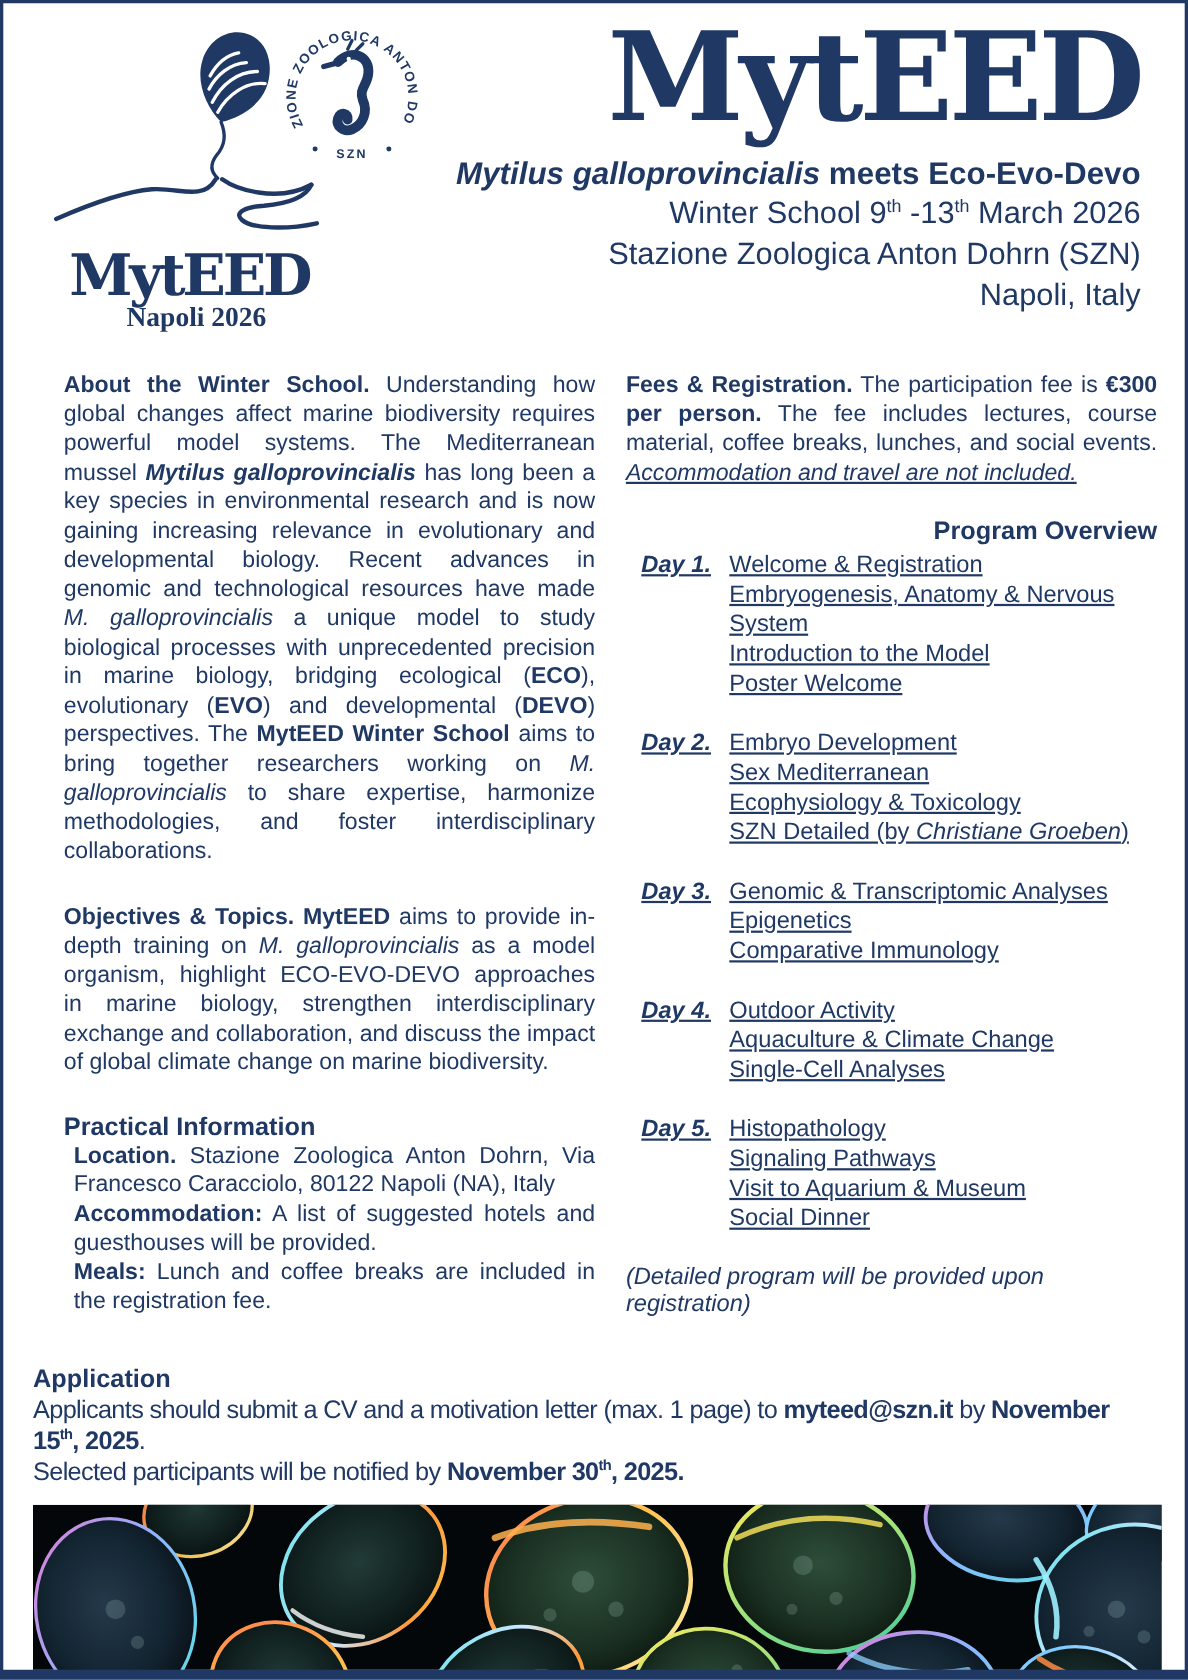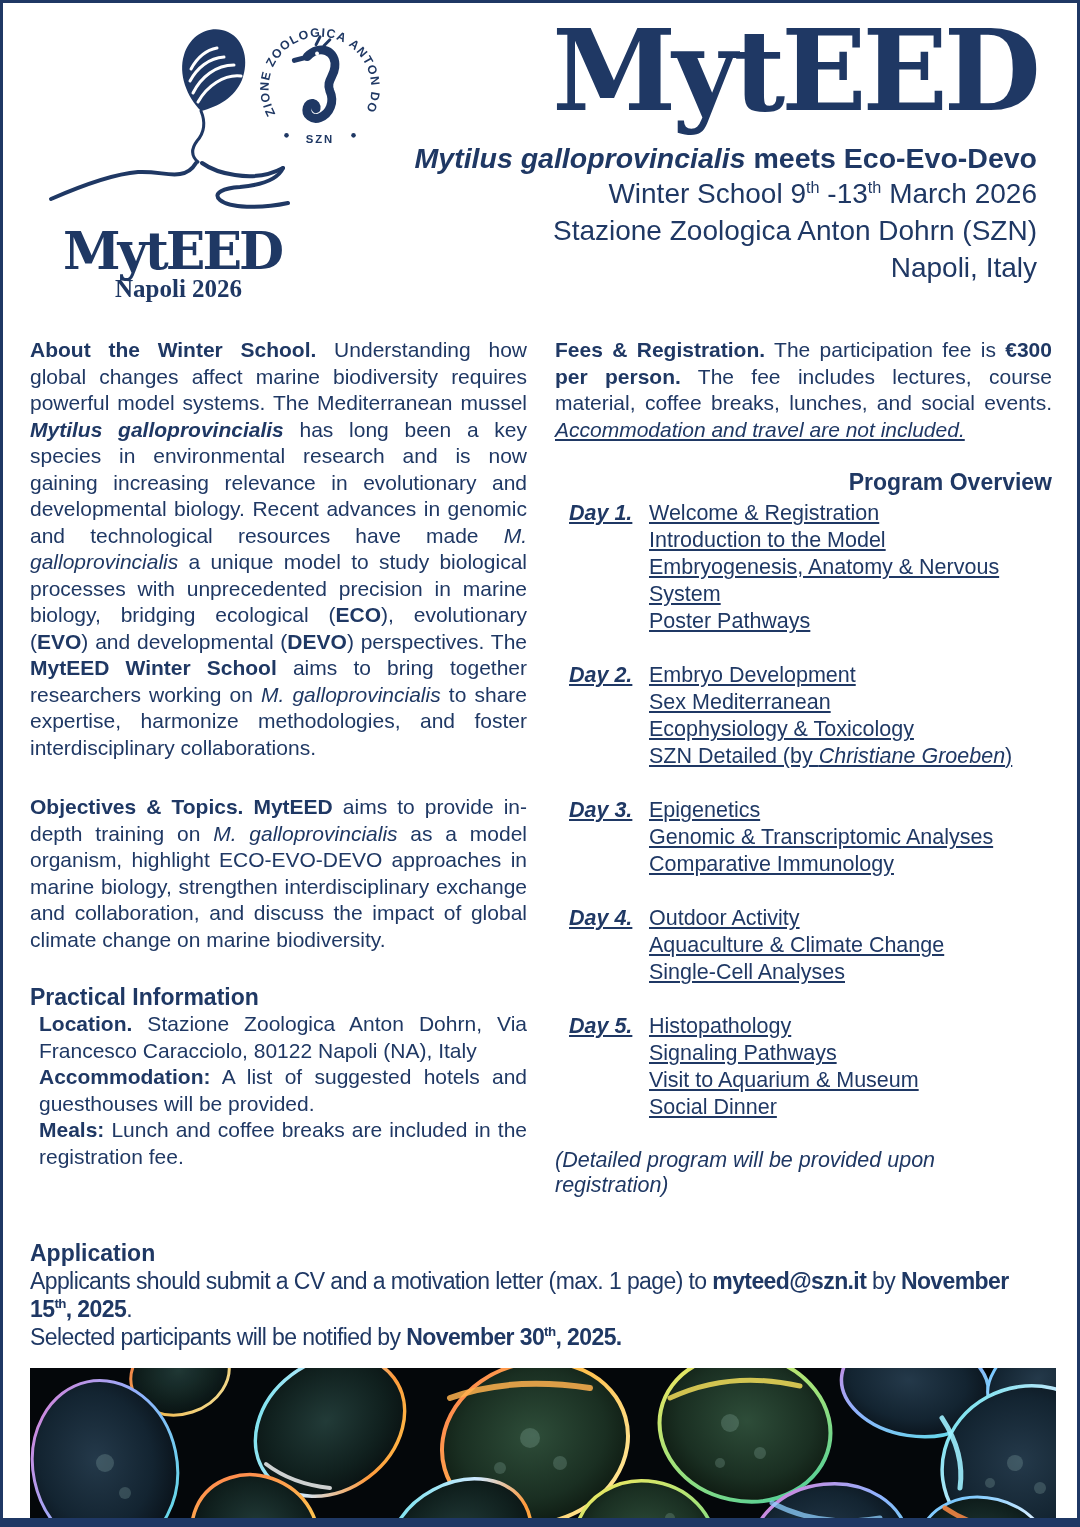--- a/index.html
+++ b/index.html
@@ -38,21 +38,21 @@
     font-family:"DejaVu Serif",serif;font-weight:bold;
     font-size:112px;line-height:1.18;letter-spacing:-4px;
     margin-top:2px;
   }
   .subtitle{font-size:28.5px;line-height:34px;margin-top:4px;}
   .header-line{font-size:28px;line-height:37px;}
 
   
   .columns{
     display:grid;grid-template-columns:1fr 1fr;column-gap:28px;
-    padding:0 25px 0 27px;margin-top:16px;
+    padding:0 25px 0 27px;margin-top:16px;margin-left:28px;
   }
   .body-par{font-size:21px;line-height:26.5px;text-align:justify;margin:0;}
   .section-heading{font-size:23px;font-weight:bold;margin:0;}
   .practical-items{padding-left:9px;}
   .objectives{margin-top:33px;}
   .practical-heading{margin-top:31px;}
   .fees{margin-bottom:0;}
   .program-heading{margin-top:26px;text-align:right;}
   .day{
     display:flex;font-size:21.5px;line-height:27px;
@@ -139,41 +139,41 @@
   </div>
 
   <div>
     <p class="body-par fees"><span class="b">Fees &amp; Registration.</span><span> The participation fee is </span><span class="b">€300 per person.</span><span> The fee includes lectures, course material, coffee breaks, lunches, and social events. </span><span class="i u">Accommodation and travel are not included.</span></p>
     <p class="section-heading program-heading">Program Overview</p>
 
     <div class="day">
       <div class="day-label">Day 1.</div>
       <div class="day-items">
         <div><span>Welcome &amp; Registration</span></div>
+        <div><span>Embryogenesis, Anatomy &amp; Nervous System</span></div>
         <div><span>Introduction to the Model</span></div>
-        <div><span>Embryogenesis, Anatomy &amp; Nervous System</span></div>
-        <div><span>Poster Pathways</span></div>
+        <div><span>Poster Welcome</span></div>
       </div>
     </div>
 
     <div class="day">
       <div class="day-label">Day 2.</div>
       <div class="day-items">
         <div><span>Embryo Development</span></div>
         <div><span>Sex Mediterranean</span></div>
         <div><span>Ecophysiology &amp; Toxicology</span></div>
         <div><span>SZN Detailed (by </span><span class="i">Christiane Groeben</span><span>)</span></div>
       </div>
     </div>
 
     <div class="day">
       <div class="day-label">Day 3.</div>
       <div class="day-items">
+        <div><span>Genomic &amp; Transcriptomic Analyses</span></div>
         <div><span>Epigenetics</span></div>
-        <div><span>Genomic &amp; Transcriptomic Analyses</span></div>
         <div><span>Comparative Immunology</span></div>
       </div>
     </div>
 
     <div class="day">
       <div class="day-label">Day 4.</div>
       <div class="day-items">
         <div><span>Outdoor Activity</span></div>
         <div><span>Aquaculture &amp; Climate Change</span></div>
         <div><span>Single-Cell Analyses</span></div>

